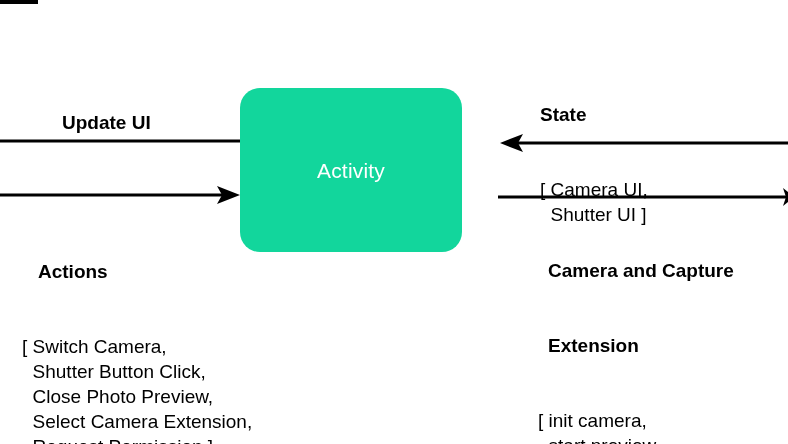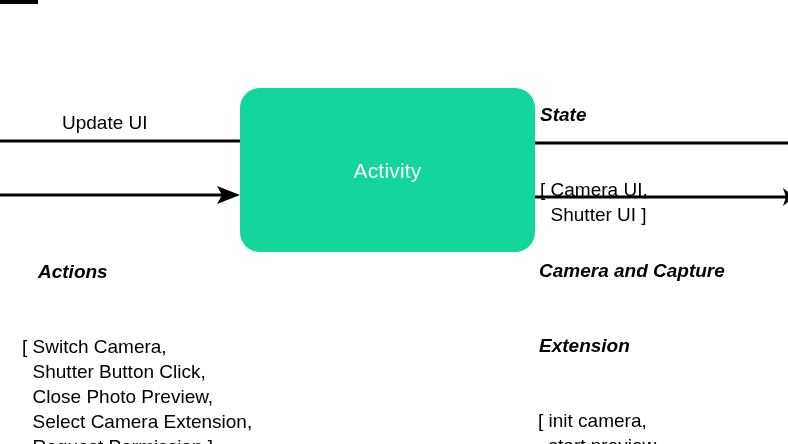--- a/index.html
+++ b/index.html
@@ -25,21 +25,21 @@
     top: 0;
     width: 38px;
     height: 4px;
     background: #000000;
   }
   
   .node {
     position: absolute;
     left: 240px;
     top: 88px;
-    width: 295px;
+    width: 222px;
     height: 164px;
     background: #12d69c;
     border-radius: 20px;
     display: flex;
     align-items: center;
     justify-content: center;
     z-index: 3;
   }
   .node-label {
     color: #ffffff;
@@ -59,44 +59,43 @@
   }
   
   .lbl {
     position: absolute;
     color: #000000;
     white-space: pre;
     z-index: 4;
   }
   .edge-title {
     font-size: 19px;
-    font-weight: 400;
+    font-weight: 700;
     line-height: 23px;
   }
   .blk {
     line-height: 25px;
   }
   .blk .hd {
     font-size: 19px;
     font-weight: 700;
     display: block;
-    font-style: italic;
   }
   .blk .ln {
     font-size: 19px;
     font-weight: 400;
     display: block;
     white-space: pre;
   }
   .lbl-update-ui { left: 62px;  top: 111px; }
   .lbl-state     { left: 540px; top: 52px;  }
   .lbl-actions   { left: 22px;  top: 209px; }
   .lbl-ops       { left: 538px; top: 208px; }
   .lbl-actions .hd { margin-left: 16px; }
-  .lbl-ops .hd     { margin-left: 1px; }
+  .lbl-ops .hd     { margin-left: 10px; }
 </style>
 </head>
 <body>
 
 <div id="canvas">
 
   <div class="top-bar"></div>
 
   <svg class="edges" viewBox="0 0 788 444" width="788" height="444" xmlns="http://www.w3.org/2000/svg">
 

